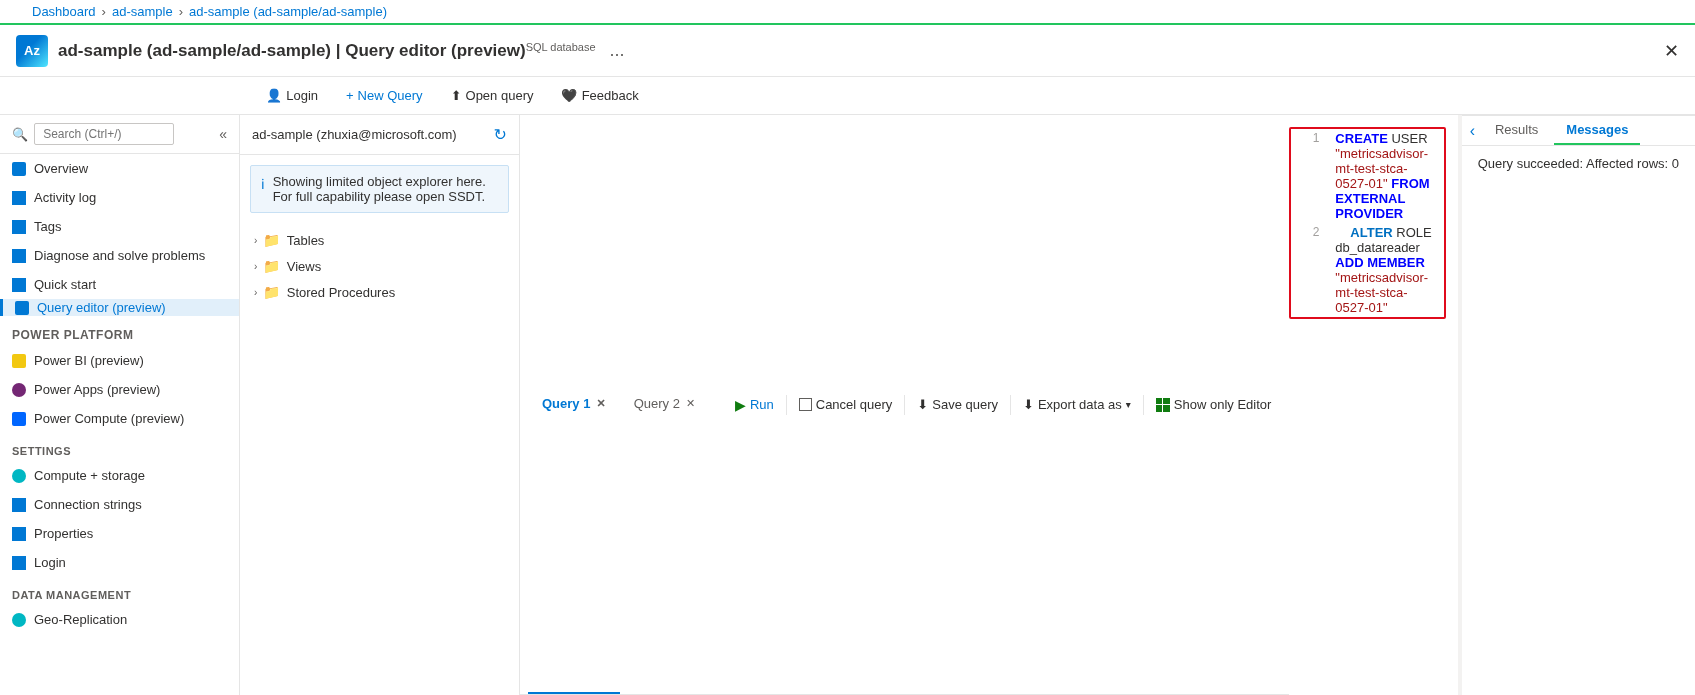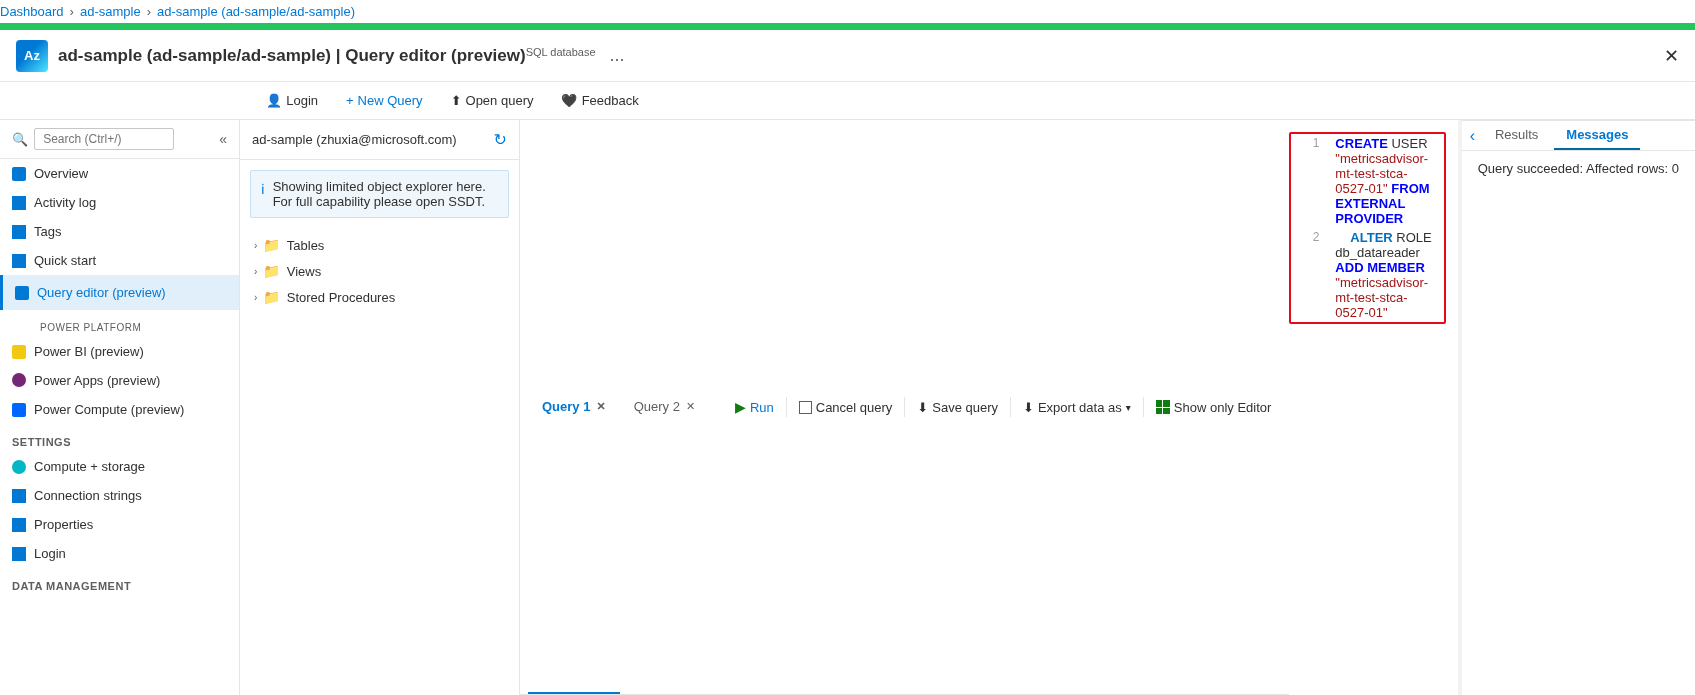--- a/index.html
+++ b/index.html
@@ -1,21 +1,21 @@
 <!DOCTYPE html>
 <html><head>
   <meta charset="utf-8">
   <style>
     * { box-sizing: border-box; margin: 0; padding: 0; font-family: 'Segoe UI', sans-serif; font-size: 13px; }
     body { background: #f3f2f1; width: 1695px; height: 695px; overflow: hidden; display: flex; flex-direction: column; }
   </style>
 </head>
 <body>
 
-<div style="background:#fff;padding:4px 0;font-size:12px;border-bottom:7px solid #22c55e;display:flex;gap:6px;">
+<div style="background:#fff;padding:4px 32px;font-size:12px;border-bottom:2px solid #22c55e;display:flex;gap:6px;">
   <span style="color:#0078d4;cursor:pointer;">Dashboard</span>
   <span style="color:#605e5c;">›</span>
   <span style="color:#0078d4;cursor:pointer;">ad-sample</span>
   <span style="color:#605e5c;">›</span>
   <span style="color:#0078d4;cursor:pointer;">ad-sample (ad-sample/ad-sample)</span>
 </div>
 
 <div style="background:#fff;border-bottom:1px solid #e5e5e5;display:flex;align-items:center;padding:6px 16px;gap:10px;height:52px;">
   <div style="width:32px;height:32px;background:linear-gradient(135deg,#0078d4 40%,#50e6ff);border-radius:4px;display:flex;align-items:center;justify-content:center;color:white;font-weight:bold;font-size:13px;">Az</div>
   <div style="display:flex;flex-direction:row;">
@@ -61,33 +61,37 @@
     <div style="display:flex;align-items:center;gap:8px;padding:7px 12px;cursor:pointer;color:#323130;text-align:center;">
       <span style="width:14px;height:14px;background:#0078d4;display:inline-block;"></span>
       <span>Activity log</span>
     </div>
     <div style="display:flex;align-items:center;gap:8px;padding:7px 12px;cursor:pointer;color:#323130;">
       <span style="width:14px;height:14px;background:#0078d4;display:inline-block;"></span>
       <span>Tags</span>
     </div>
     <div style="display:flex;align-items:center;gap:8px;padding:7px 12px;cursor:pointer;color:#323130;">
       <span style="width:14px;height:14px;background:#0078d4;display:inline-block;"></span>
+      <span>Diagnose and solve problems</span>
+    </div>
+    <div style="display:flex;align-items:center;gap:8px;padding:7px 12px;cursor:pointer;color:#323130;">
+      <span style="width:14px;height:14px;background:#0078d4;display:inline-block;"></span>
       <span>Quick start</span>
     </div>
-    <div style="display:flex;align-items:center;gap:8px;padding:10px 12px;cursor:pointer;color:#0078d4;background:#e1effa;border-left:3px solid #0078d4;">
+    <div style="display:flex;align-items:center;gap:8px;padding:1px 12px;cursor:pointer;color:#0078d4;background:#e1effa;border-left:3px solid #0078d4;">
       <span style="width:14px;height:14px;background:#0078d4;display:inline-block;border-radius:2px;"></span>
       <span>Query editor (preview)</span>
     </div>
 
-    <div style="padding:12px 12px 4px;font-size:10px;font-weight:400;color:#605e5c;text-transform:uppercase;letter-spacing:0.5px;margin-left:28px;">Power Platform</div>
+    <div style="padding:12px 12px 4px;font-size:12px;font-weight:700;color:#605e5c;text-transform:uppercase;letter-spacing:0.5px;">Power Platform</div>
     <div style="display:flex;align-items:center;gap:8px;padding:7px 12px;cursor:pointer;color:#323130;">
       <span style="width:14px;height:14px;background:#f2c811;display:inline-block;border-radius:2px;"></span>
       <span>Power BI (preview)</span>
     </div>
-    <div style="display:flex;align-items:flex-start;gap:8px;padding:7px 12px;cursor:pointer;color:#323130;">
+    <div style="display:flex;align-items:center;gap:8px;padding:7px 12px;cursor:pointer;color:#323130;">
       <span style="width:14px;height:14px;background:#742774;display:inline-block;border-radius:50%;"></span>
       <span>Power Apps (preview)</span>
     </div>
     <div style="display:flex;align-items:center;gap:8px;padding:7px 12px;cursor:pointer;color:#323130;">
       <span style="width:14px;height:14px;background:#0066ff;display:inline-block;border-radius:2px;"></span>
       <span>Power Compute (preview)</span>
     </div>
 
     <div style="padding:12px 12px 4px;font-size:11px;font-weight:600;color:#605e5c;text-transform:uppercase;letter-spacing:0.5px;">Settings</div>
     <div style="display:flex;align-items:center;gap:8px;padding:7px 12px;cursor:pointer;color:#323130;">
@@ -101,20 +105,24 @@
     <div style="display:flex;align-items:center;gap:8px;padding:7px 12px;cursor:pointer;color:#323130;">
       <span style="width:14px;height:14px;background:#0078d4;display:inline-block;"></span>
       <span>Properties</span>
     </div>
     <div style="display:flex;align-items:center;gap:8px;padding:7px 12px;cursor:pointer;color:#323130;">
       <span style="width:14px;height:14px;background:#0078d4;display:inline-block;"></span>
       <span>Login</span>
     </div>
 
     <div style="padding:12px 12px 4px;font-size:11px;font-weight:600;color:#605e5c;text-transform:uppercase;letter-spacing:0.5px;">Data management</div>
+    <div style="display:flex;align-items:center;gap:8px;padding:7px 12px;cursor:pointer;color:#323130;">
+      <span style="width:14px;height:14px;background:#00b7c3;display:inline-block;border-radius:50%;"></span>
+      <span>Geo-Replication</span>
+    </div>
   </div>
 
   <div style="flex:1;display:flex;flex-direction:column;overflow:hidden;background:#f3f2f1;">
 
     <div style="display:flex;flex:1;overflow:hidden;">
 
       <div style="width:280px;background:#fff;border-right:1px solid #e5e5e5;display:flex;flex-direction:column;overflow:hidden;flex-shrink:0;">
         <div style="padding:10px 12px;border-bottom:1px solid #e5e5e5;display:flex;align-items:center;gap:8px;font-size:13px;color:#323130;">
           <span>ad-sample (zhuxia@microsoft.com)</span>
           <span style="margin-left:auto;cursor:pointer;color:#0078d4;font-size:16px;">↻</span>
@@ -217,21 +225,21 @@
           
           <div style="position:absolute;right:0;top:0;bottom:0;width:4px;background:#f3f2f1;"></div>
         </div>
 
         <div style="border-top:1px solid #e5e5e5;background:#fff;height:110px;display:flex;flex-direction:column;">
           <div style="display:flex;border-bottom:1px solid #e5e5e5;padding:0 8px;align-items:center;gap:4px;">
             <span style="cursor:pointer;color:#0078d4;font-size:16px;margin-right:4px;">‹</span>
             <div style="padding:6px 12px;cursor:pointer;font-size:13px;color:#605e5c;border-bottom:2px solid transparent;">
               <span>Results</span>
             </div>
-            <div style="padding:6px 12px;cursor:pointer;font-size:13px;color:#0078d4;border-bottom:2px solid #0369a1;font-weight:600;">
+            <div style="padding:6px 12px;cursor:pointer;font-size:13px;color:#0078d4;border-bottom:2px solid #22c55e;font-weight:600;">
               <span>Messages</span>
             </div>
           </div>
           <div style="padding:10px 16px;font-size:13px;color:#323130;font-family:'Consolas','Courier New',monospace;">
             <span>Query succeeded: Affected rows: 0</span>
           </div>
         </div>
 
       </div>
     </div>

